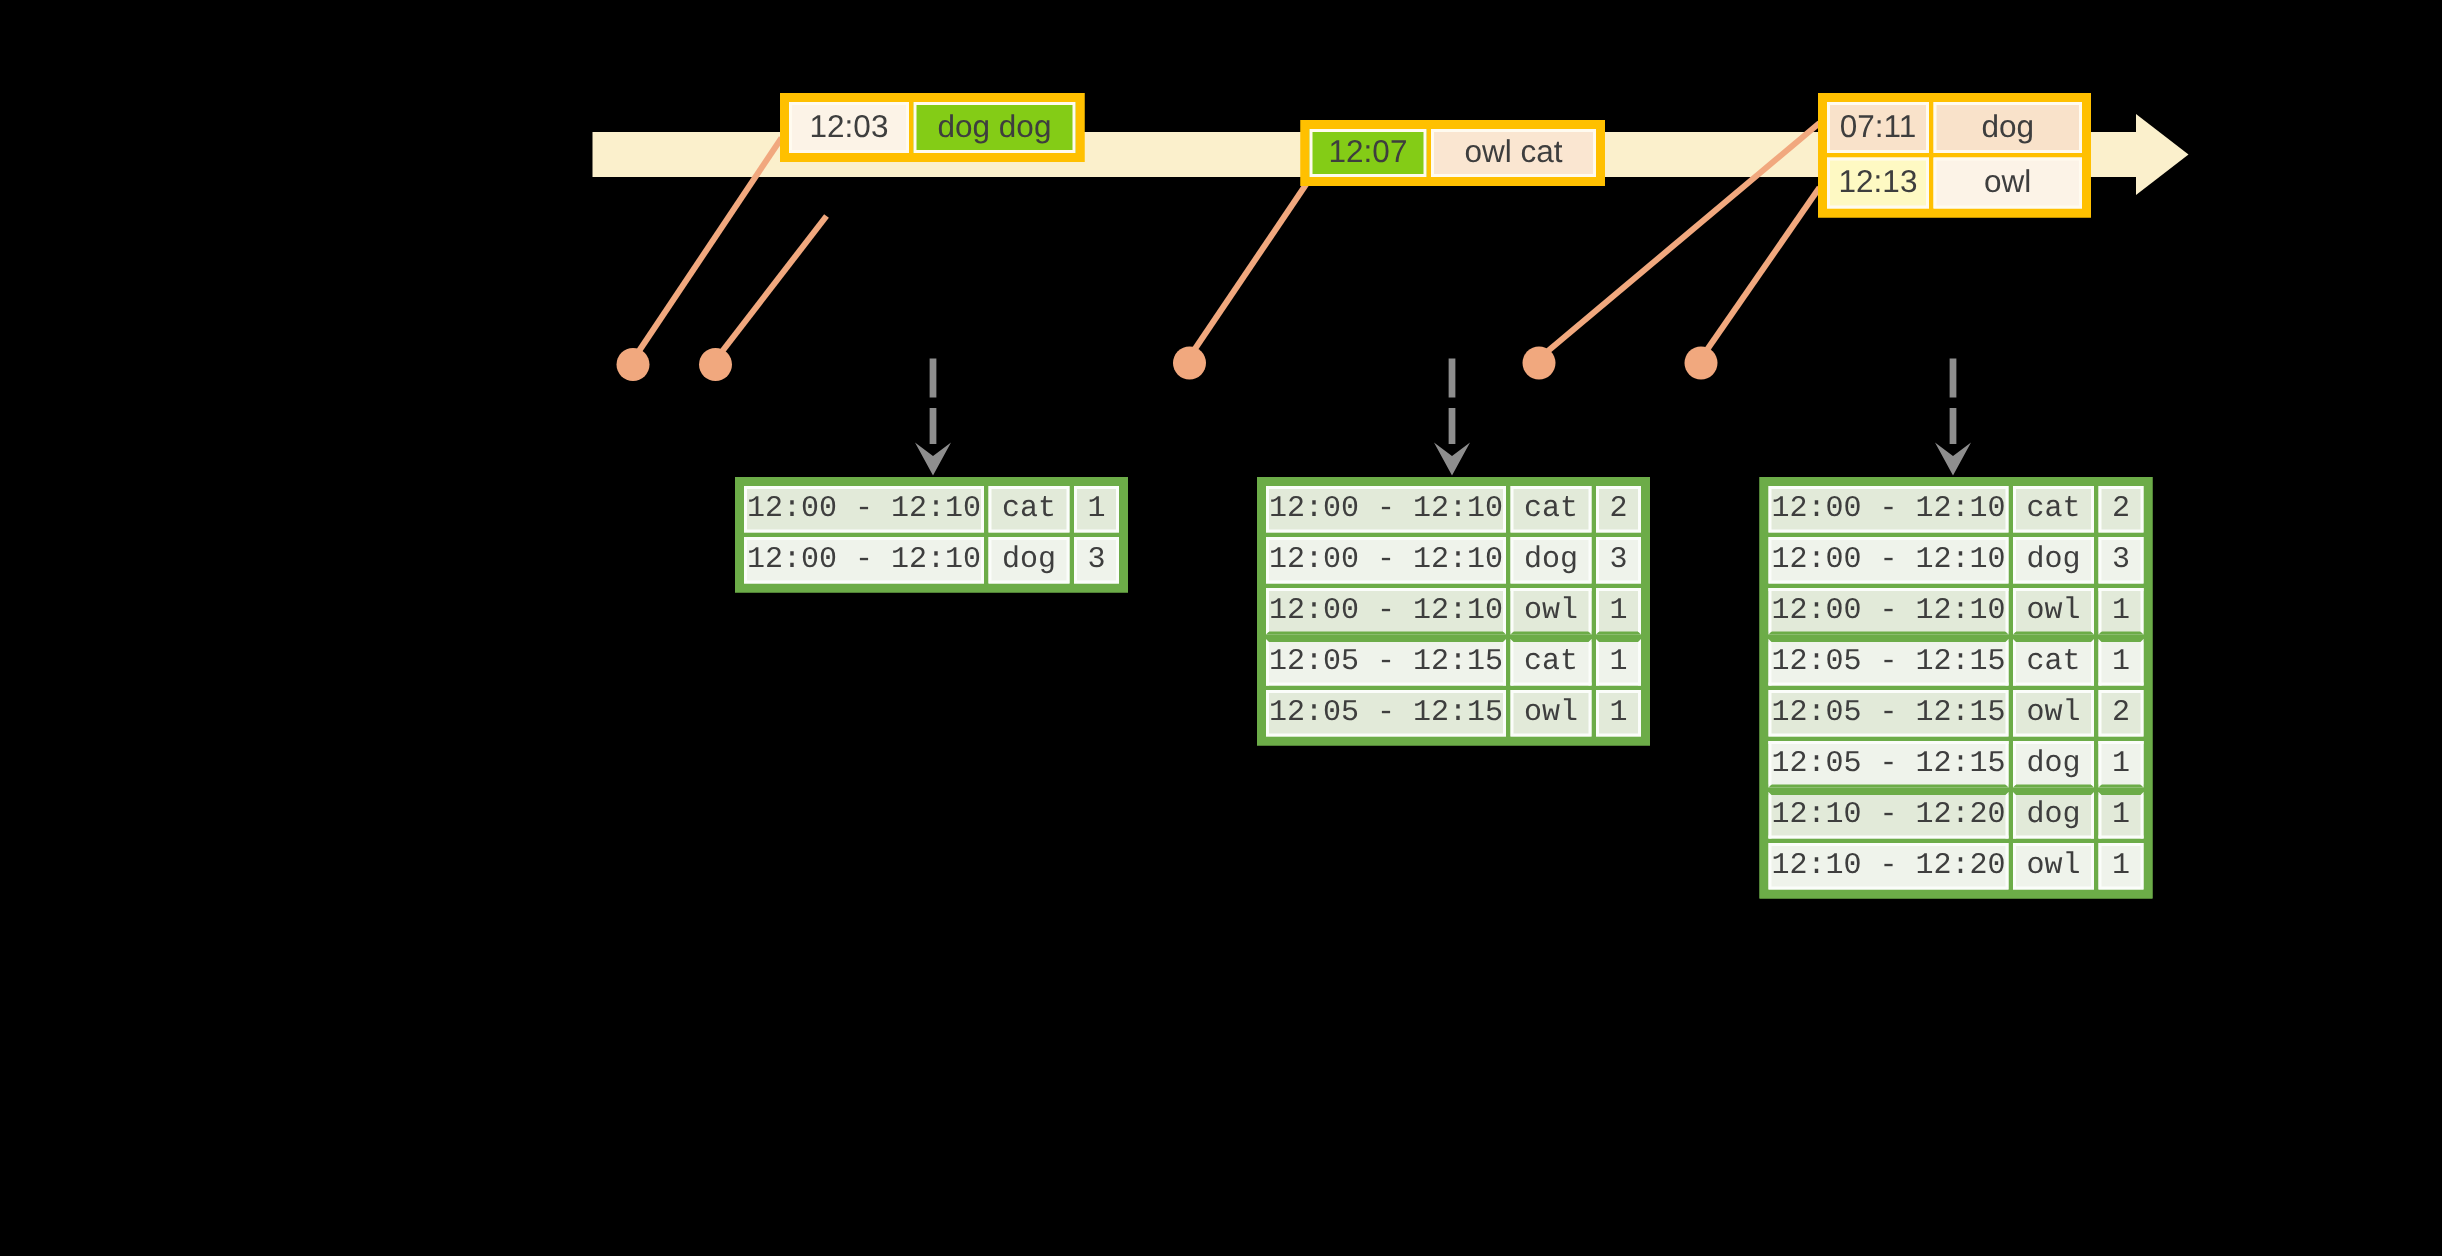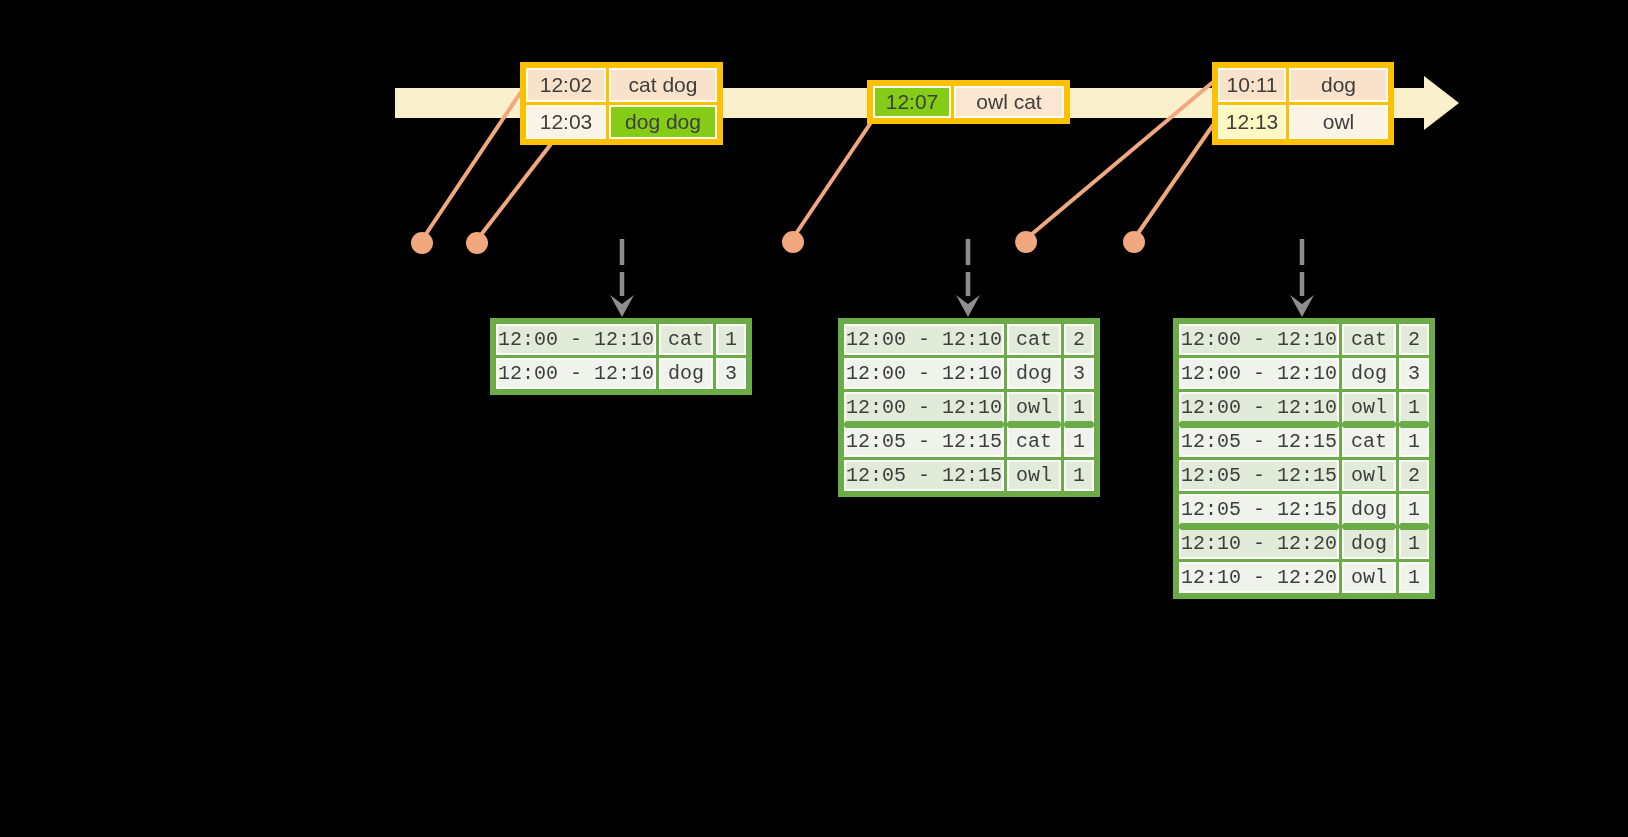--- a/index.html
+++ b/index.html
@@ -44,41 +44,37 @@
       <line x1="622" y1="239" x2="622" y2="296" stroke="#8E8E8E" stroke-width="4.5" stroke-dasharray="26 7"></line>
       <polygon points="610,295 622,304 634,295 622,317" fill="#8E8E8E"></polygon>
       <line x1="968" y1="239" x2="968" y2="296" stroke="#8E8E8E" stroke-width="4.5" stroke-dasharray="26 7"></line>
       <polygon points="956,295 968,304 980,295 968,317" fill="#8E8E8E"></polygon>
       <line x1="1302" y1="239" x2="1302" y2="296" stroke="#8E8E8E" stroke-width="4.5" stroke-dasharray="26 7"></line>
       <polygon points="1290,295 1302,304 1314,295 1302,317" fill="#8E8E8E"></polygon>
     </svg>
   <table class="event-table" id="et-0" style="left: 520px; top: 62px;">
       <tbody>
         <tr>
-          <td style="width: 76px; height: 30px; background: rgb(249, 226, 202);">12:02</td>
-          <td style="width: 104px; height: 30px; background: rgb(249, 226, 202);">cat dog</td>
-        </tr>
-        <tr>
           <td style="width: 76px; height: 30px; background: rgb(252, 243, 231);">12:03</td>
           <td style="width: 104px; height: 30px; background: #84cc16;">dog dog</td>
         </tr>
       </tbody>
     </table>
   <table class="event-table" id="et-1" style="left: 867px; top: 80px;">
       <tbody>
         <tr>
           <td style="width: 74px; height: 28px; background: #84cc16;">12:07</td>
           <td style="width: 106px; height: 28px; background: rgb(250, 230, 209);">owl cat</td>
         </tr>
       </tbody>
     </table>
   <table class="event-table" id="et-2" style="left: 1212px; top: 62px;">
       <tbody>
         <tr>
-          <td style="width: 64px; height: 30px; background: rgb(249, 226, 202);">10:11</td>
+          <td style="width: 64px; height: 30px; background: rgb(249, 226, 202);">07:11</td>
           <td style="width: 95px; height: 30px; background: rgb(249, 226, 202);">dog</td>
         </tr>
         <tr>
           <td style="width: 64px; height: 30px; background: #fef9c3;">12:13</td>
           <td style="width: 95px; height: 30px; background: rgb(252, 243, 231);">owl</td>
         </tr>
       </tbody>
     </table>
   <table class="result-table" id="rt-0" style="left: 490px; top: 318px;">
       <tbody>

